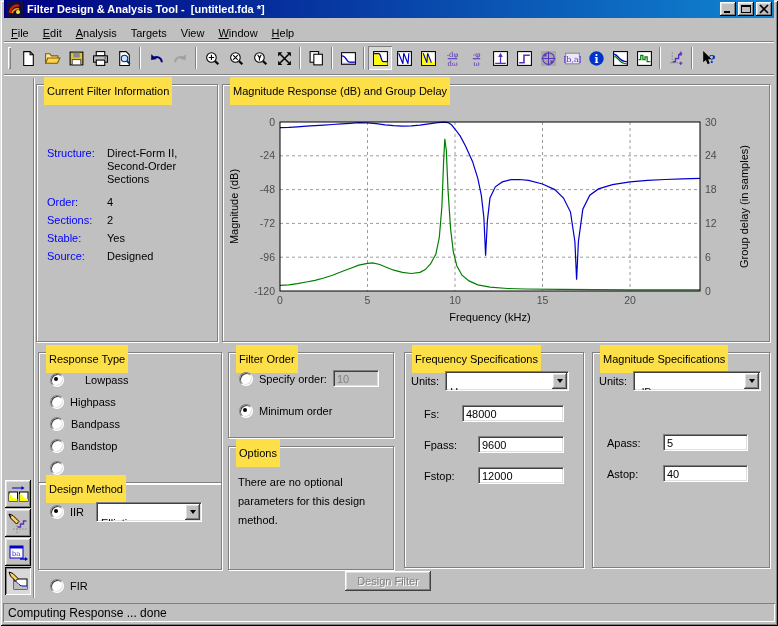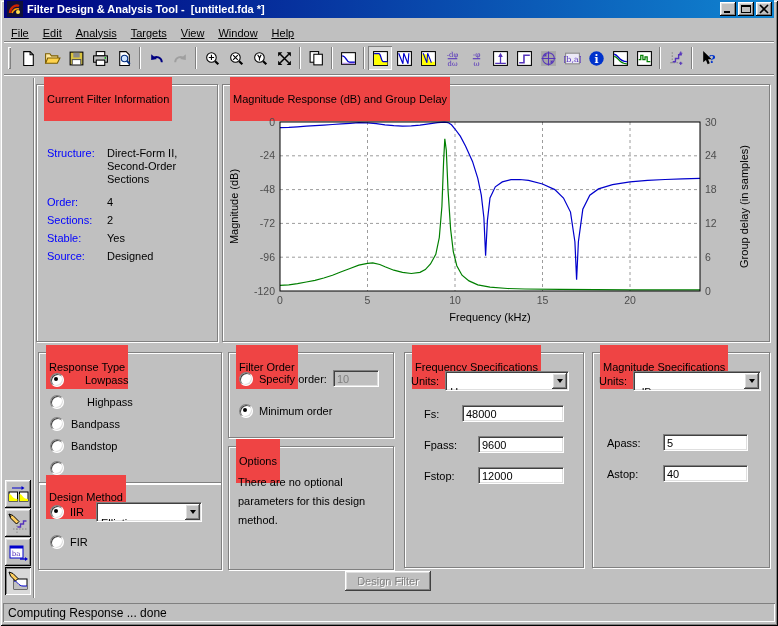--- a/index.html
+++ b/index.html
@@ -11,21 +11,21 @@
   
   .titlebar{position:absolute;left:4px;top:0;right:4px;height:18px;
             background:linear-gradient(90deg,#000080,#1084d0);
             display:flex;align-items:center;padding-left:3px;}
   .title-text{color:#fff;font-weight:bold;font-size:11px;margin-left:4px;white-space:pre;}
   .winbtns{margin-left:auto;display:flex;gap:2px;margin-right:2px;}
   .winbtn{width:16px;height:14px;background:#c0c0c0;display:flex;align-items:center;justify-content:center;
           box-shadow:inset -1px -1px 0 #000, inset 1px 1px 0 #fff, inset -2px -2px 0 #808080, inset 2px 2px 0 #dfdfdf;}
   
   .menubar{position:absolute;left:4px;top:24px;right:4px;height:17px;display:flex;align-items:center;
-           padding-left:7px;gap:14px;text-decoration:underline;}
+           padding-left:7px;gap:14px;}
   .menu-item{cursor:default;}
   .menu-item u{text-decoration:underline;}
   .etch-h{position:absolute;height:0;border-top:1px solid #808080;border-bottom:1px solid #fff;}
   
   .toolbar{position:absolute;left:4px;top:43px;right:4px;height:30px;display:flex;align-items:center;padding-left:4px;}
   .tb-handle{width:3px;height:22px;margin-right:5px;background:#c0c0c0;
              box-shadow:inset 1px 1px 0 #fff, inset -1px -1px 0 #808080;}
   .tb-btn{width:24px;height:24px;display:flex;align-items:center;justify-content:center;flex:none;}
   .tb-btn.pressed{box-shadow:inset 1px 1px 0 #808080, inset -1px -1px 0 #fff;background:#d9d9d9;}
   .tb-btn.disabled{opacity:.5;filter:grayscale(1);}
@@ -34,21 +34,21 @@
   
   .v-etch{position:absolute;width:0;border-left:1px solid #808080;border-right:1px solid #fff;}
   .sidebar{position:absolute;left:4px;top:78px;width:29px;bottom:28px;}
   .side-btns{position:absolute;left:1px;bottom:3px;display:flex;flex-direction:column;gap:1px;}
   .side-btn{width:26px;height:28px;background:#c0c0c0;display:flex;align-items:center;justify-content:center;
             box-shadow:inset -1px -1px 0 #000, inset 1px 1px 0 #fff, inset -2px -2px 0 #808080, inset 2px 2px 0 #dfdfdf;}
   .side-btn.pressed{box-shadow:inset 1px 1px 0 #000, inset -1px -1px 0 #fff, inset 2px 2px 0 #808080;background:#d9d9d9;}
   .side-btn svg{width:21px;height:21px;}
   
   .gb{position:absolute;border:1px solid #808080;box-shadow:inset 1px 1px 0 #fff, 1px 1px 0 #fff;}
-  .gb>.legend{position:absolute;top:-8px;left:7px;background:#ef4444;padding:16px 3px;white-space:nowrap;}
+  .gb>.legend{position:absolute;top:-8px;left:7px;background:#fde047;padding:8px 3px;white-space:nowrap;}
   
   .fi-rows{position:absolute;left:10px;top:62px;right:6px;}
   .fi-row{display:flex;margin-bottom:5px;line-height:13px;}
   .fi-label{width:60px;color:#0000ff;flex:none;}
   .fi-value{white-space:pre-line;color:#000;}
   
   .radio{width:12px;height:12px;border-radius:50%;background:#fff;flex:none;
          border:1px solid;border-color:#808080 #fff #fff #808080;
          box-shadow:inset 1px 1px 0 #404040, inset -1px -1px 0 #dfdfdf;position:relative;}
   .radio.checked::after{content:"";position:absolute;left:3px;top:3px;width:4px;height:4px;border-radius:50%;background:#000;}
@@ -476,21 +476,21 @@
       </svg>
   </div>
 
   <div class="gb" style="left:38px;top:352px;width:182px;height:130px">
     <span class="legend">Response Type</span>
     <div id="rt-rows" style="position:absolute;left:11px;top:16px;right:8px">
         <div style="display: flex; align-items: center; gap: 21px; height: 22px;">
           <span class="radio checked"></span>
           <span>Lowpass</span>
         </div>
-        <div style="display: flex; align-items: center; gap: 23px; height: 22px;">
+        <div style="display: flex; align-items: center; gap: 6px; height: 22px;">
           <span class="radio"></span>
           <span>Highpass</span>
         </div>
         <div style="display: flex; align-items: center; gap: 7px; height: 22px;">
           <span class="radio"></span>
           <span>Bandpass</span>
         </div>
         <div style="display: flex; align-items: center; gap: 7px; height: 22px;">
           <span class="radio"></span>
           <span>Bandstop</span>
@@ -507,21 +507,21 @@
         <div style="display: flex; align-items: center; gap: 6px; height: 30px;">
           <span class="radio checked"></span>
           <span style="width: 20px;">IIR</span>
           <span class="combo sunken" style="width: 104px;">
             <span class="combo-txt">Elliptic</span>
             <span class="combo-btn">
               <span class="arrow-down"></span>
             </span>
           </span>
         </div>
-        <div style="display: flex; align-items: center; gap: 6px; height: 30px;">
+        <div style="display: flex; align-items: center; gap: 6px; height: 30px; margin-top: 44px;">
           <span class="radio"></span>
           <span style="width: 20px;">FIR</span>
         </div>
       </div>
   </div>
 
   <div class="gb" style="left:228px;top:352px;width:164px;height:84px">
     <span class="legend">Filter Order</span>
     <div class="row" style="left:10px;top:17px">
       <span class="radio" id="rad-specify"></span>

